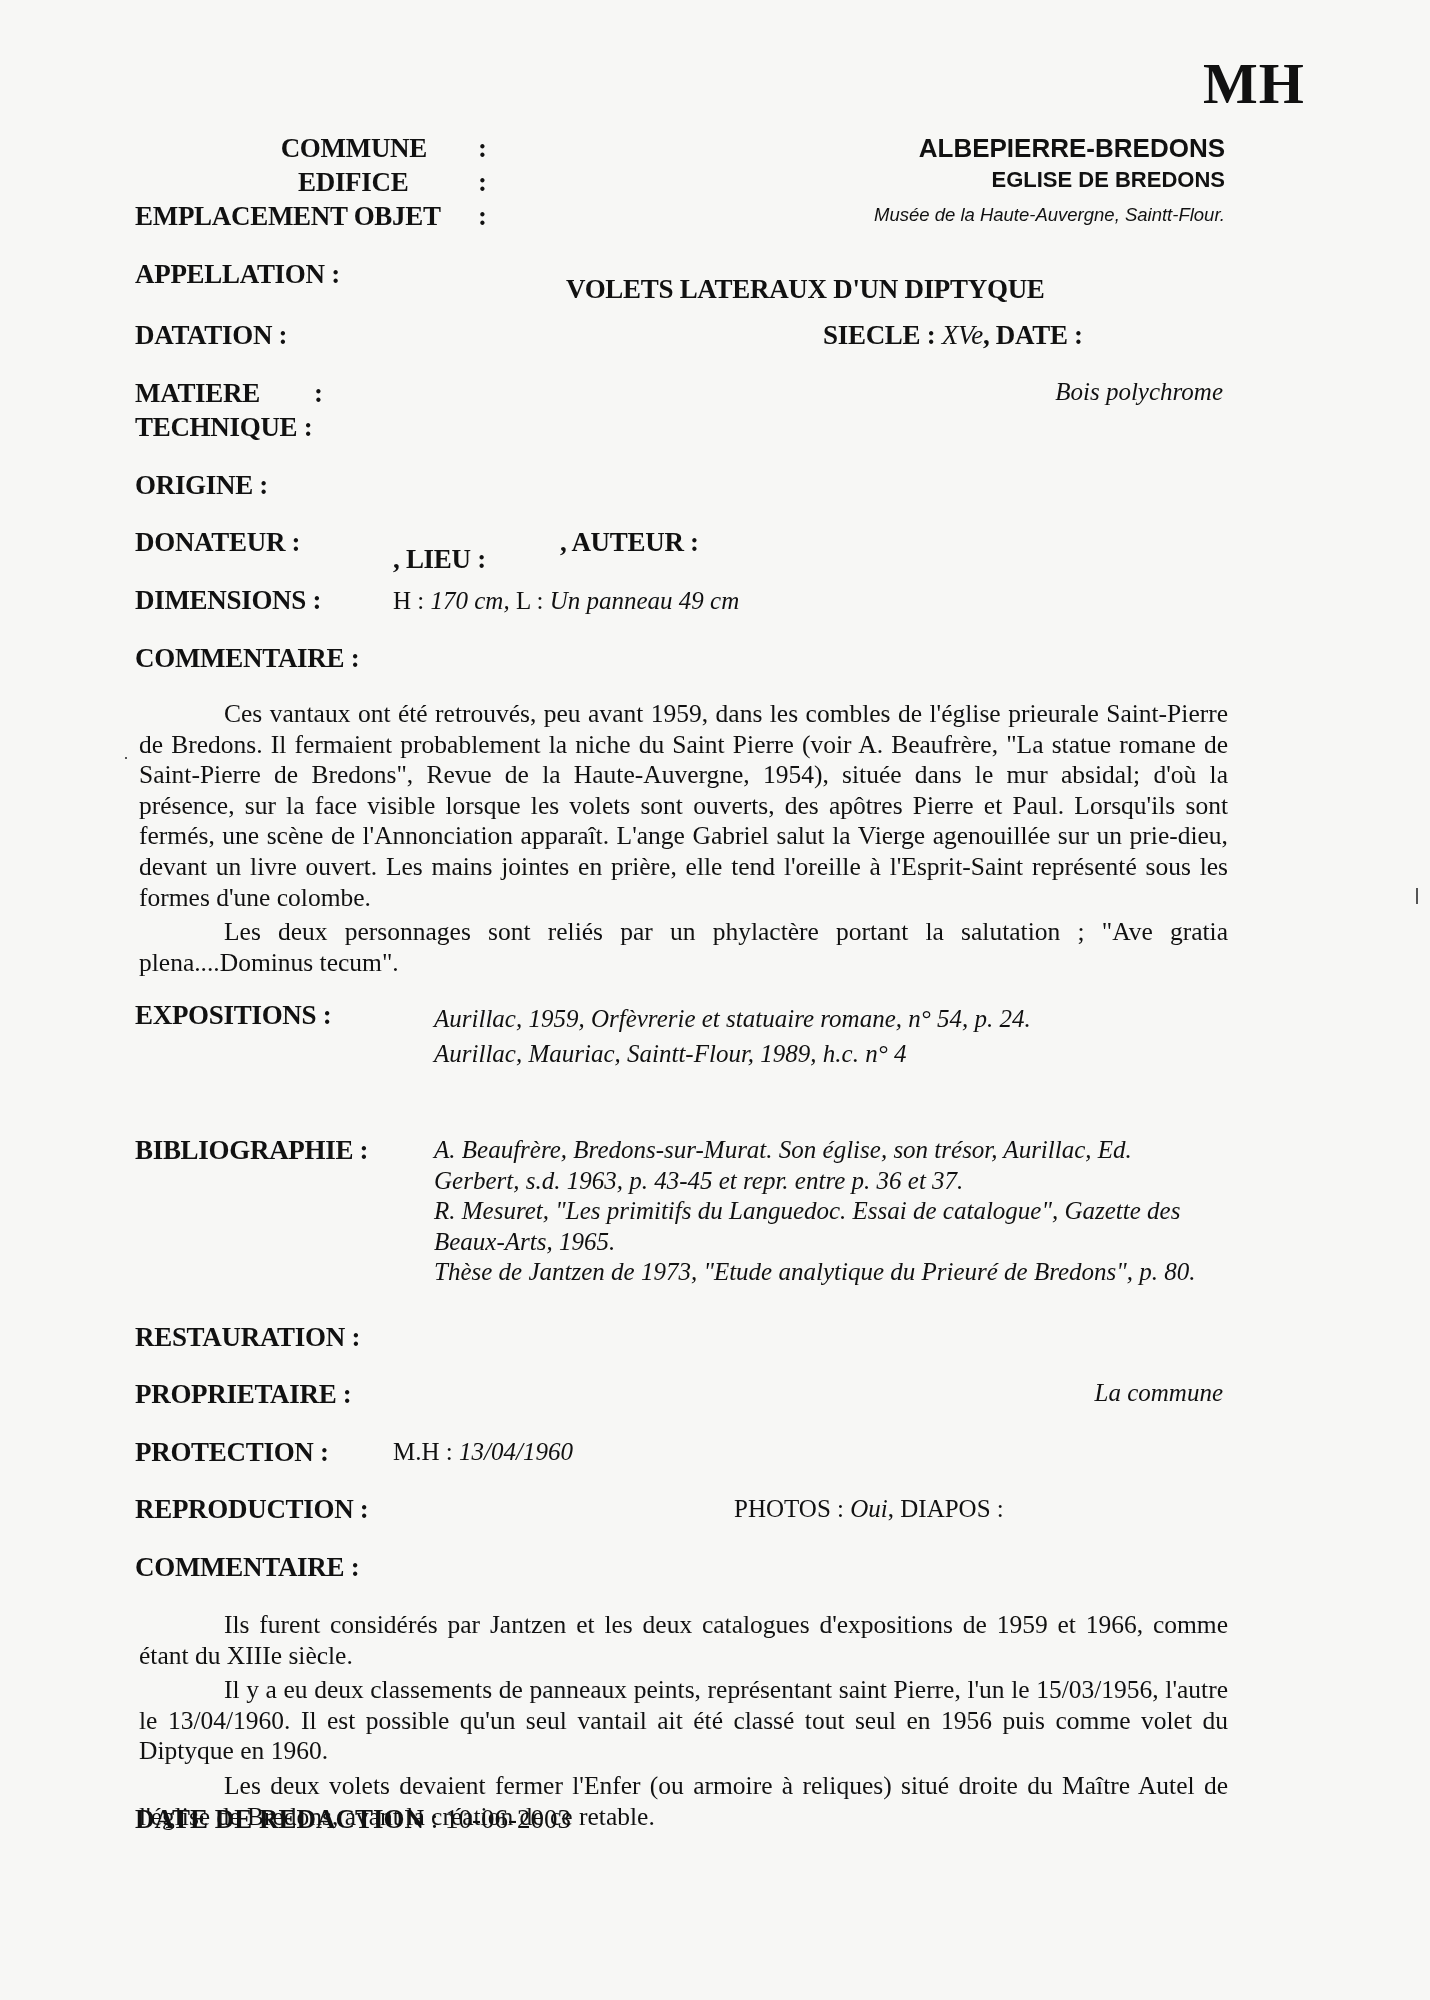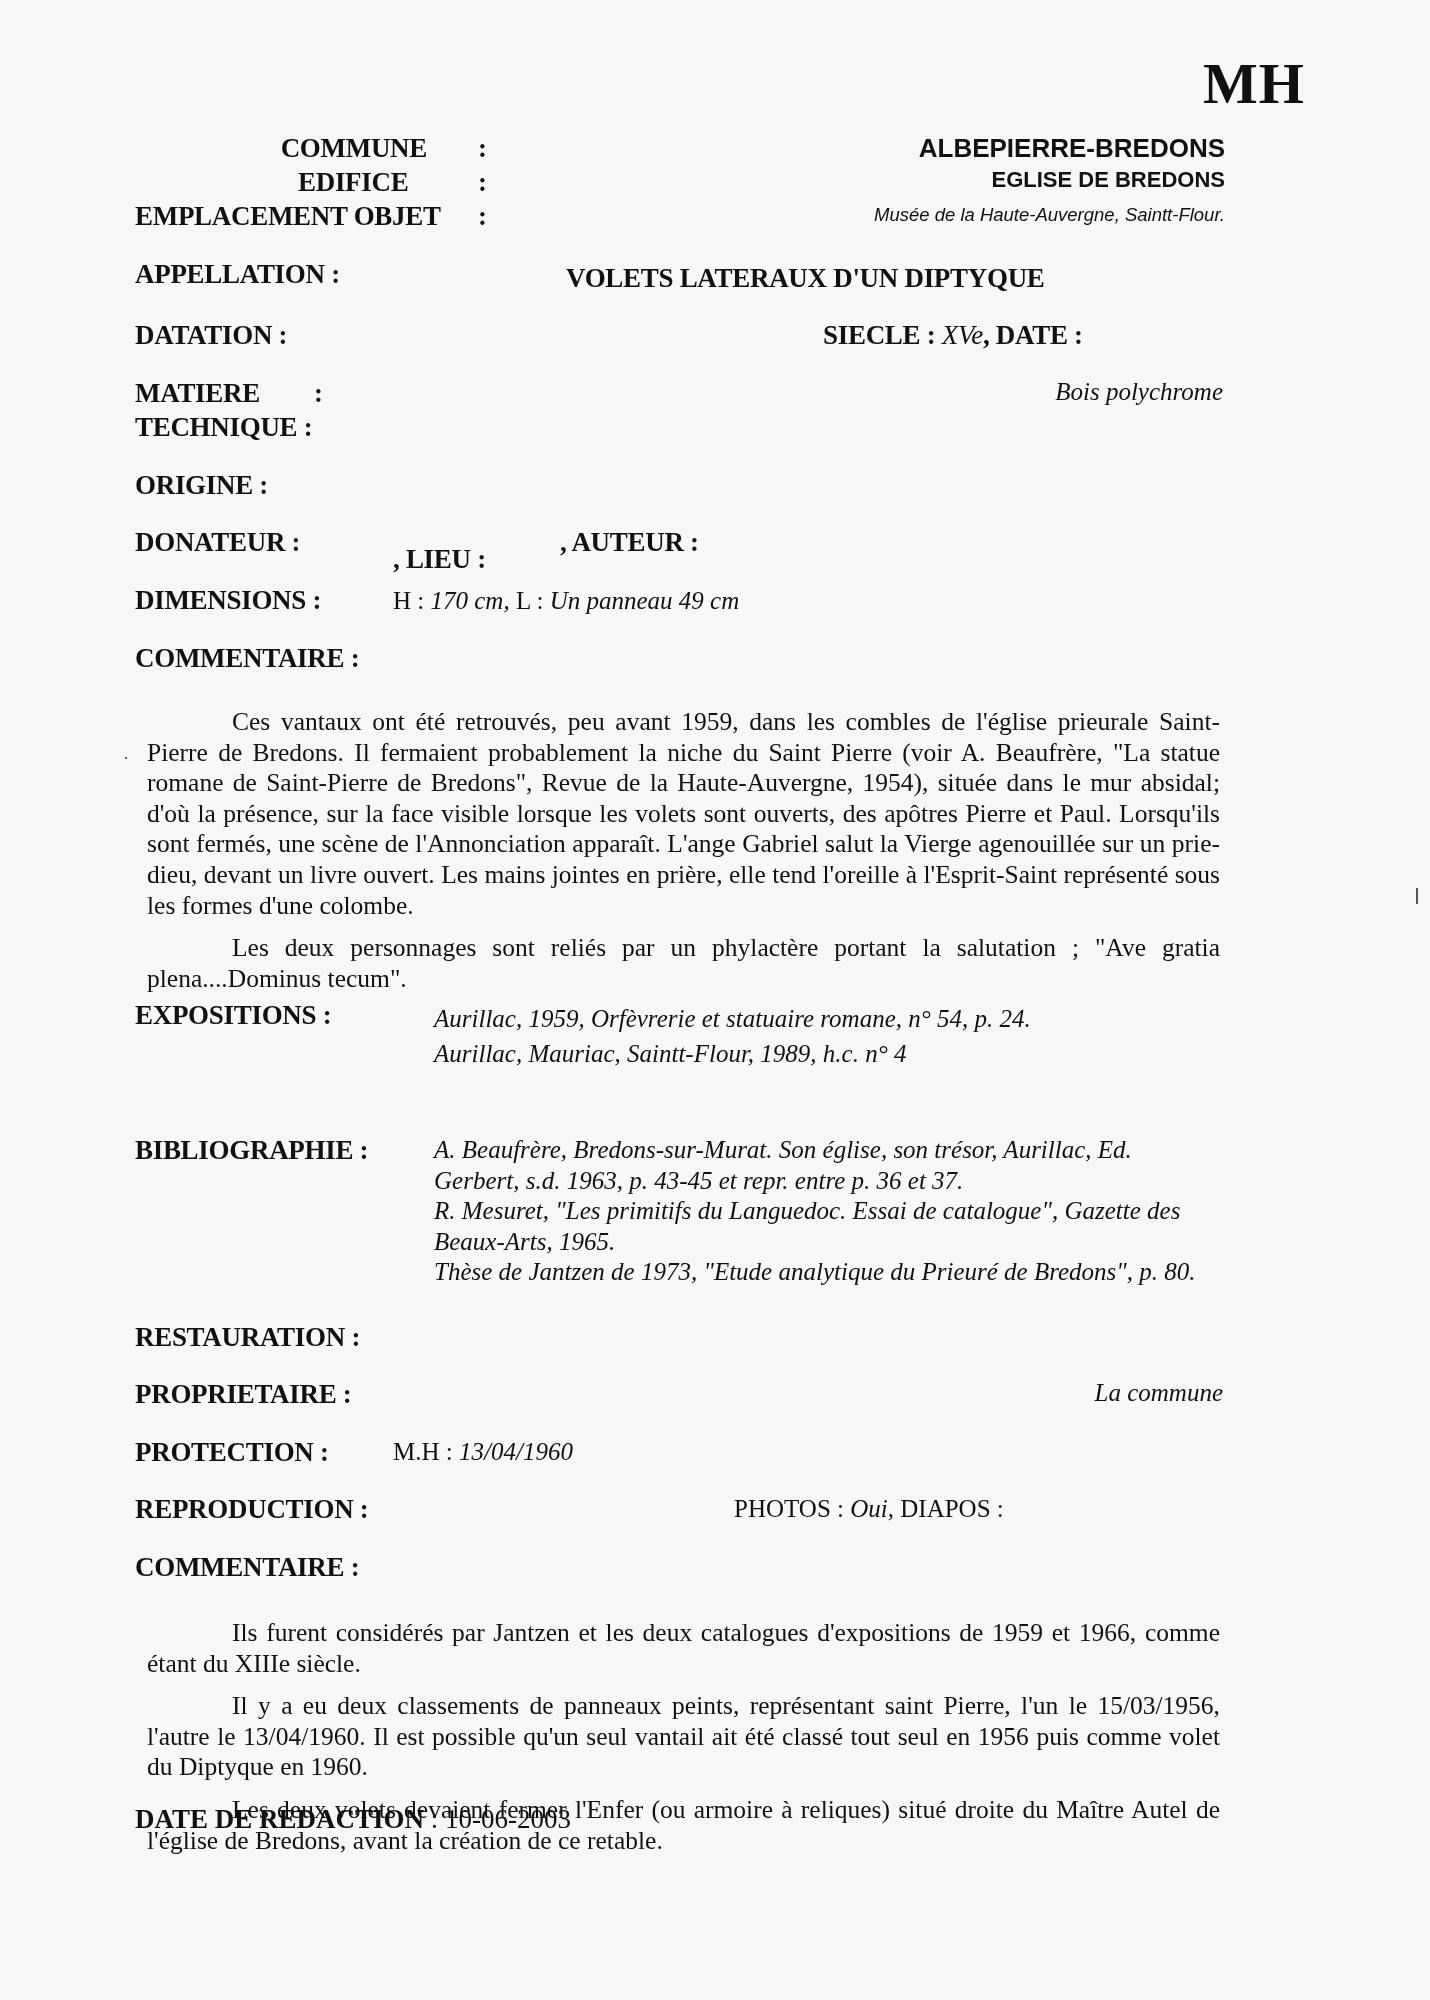--- a/index.html
+++ b/index.html
@@ -11,21 +11,21 @@
   }
   .abs { position:absolute; white-space:nowrap; }
   .lbl { font-weight:bold; font-size:27px; letter-spacing:-0.3px; }
   .val { font-size:25px; }
   .it { font-style:italic; }
   .sans { font-family:"Liberation Sans", "DejaVu Sans", sans-serif; }
   .para {
     position:absolute; left:135px; width:1097px;
     font-size:25.5px; line-height:30.6px; text-align:justify;
   }
-  .para p { margin:12px; text-indent:85px; }
+  .para p { margin:4px; text-indent:85px; }
   .list { position:absolute; font-size:25px; font-style:italic; line-height:30px; }
   .list div { white-space:nowrap; }
   .mark { position:absolute; background:#555; }
 </style>
 </head>
 <body>
 
 <div class="abs" style="left:1203px; top:50px; font-size:58px; font-weight:bold; letter-spacing:1px;">MH</div>
 
 <div class="abs lbl" style="right:1003px; top:133px; text-align:right;">
@@ -35,21 +35,21 @@
 <div class="abs lbl" style="left:298px; top:167px;">EDIFICE</div>
 <div class="abs lbl" style="left:478px; top:167px;">:</div>
 <div class="abs lbl" style="left:135px; top:201px;">EMPLACEMENT OBJET</div>
 <div class="abs lbl" style="left:478px; top:201px;">:</div>
 
 <div class="abs sans" style="right:205px; top:133px; font-size:26px; font-weight:bold;">ALBEPIERRE-BREDONS</div>
 <div class="abs sans" style="right:205px; top:167px; font-size:22px; font-weight:bold;">EGLISE DE BREDONS</div>
 <div class="abs sans it" style="right:205px; top:204px; font-size:18.5px;">Musée de la Haute-Auvergne, Saintt-Flour.</div>
 
 <div class="abs lbl" style="left:135px; top:259px;">APPELLATION :</div>
-<div class="abs lbl" style="left:566px; top:263px;">VOLETS LATERAUX D'UN DIPTYQUE</div>
+<div class="abs lbl" style="left:566px; top:274px;">VOLETS LATERAUX D'UN DIPTYQUE</div>
 
 <div class="abs lbl" style="left:135px; top:320px;">DATATION :</div>
 <div class="abs lbl" style="left:823px; top:320px;">
   <span>SIECLE :</span>
   <span style="font-weight:normal; font-style:italic;">XVe</span><span>, DATE :</span>
 </div>
 
 <div class="abs lbl" style="left:135px; top:378px;">MATIERE</div>
 <div class="abs lbl" style="left:314px; top:378px;">:</div>
 <div class="abs lbl" style="left:135px; top:412px;">TECHNIQUE :</div>

